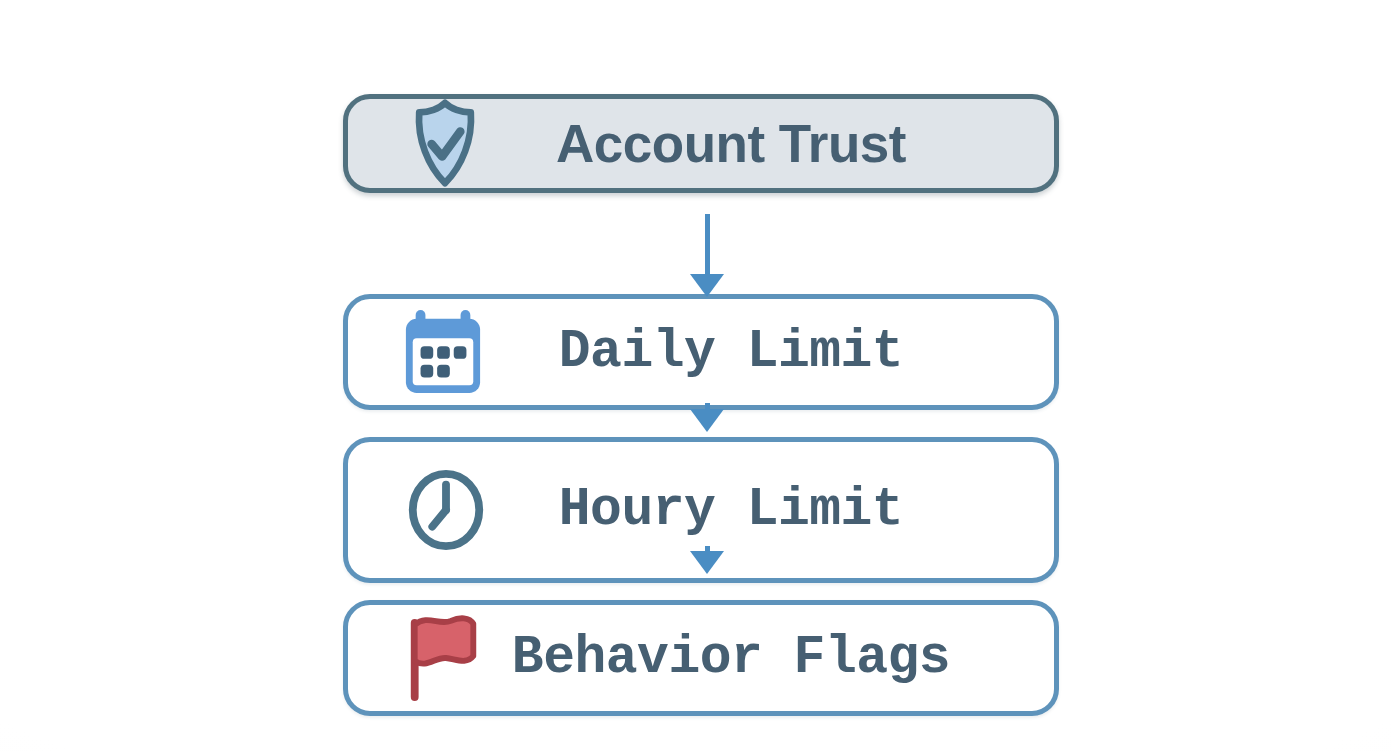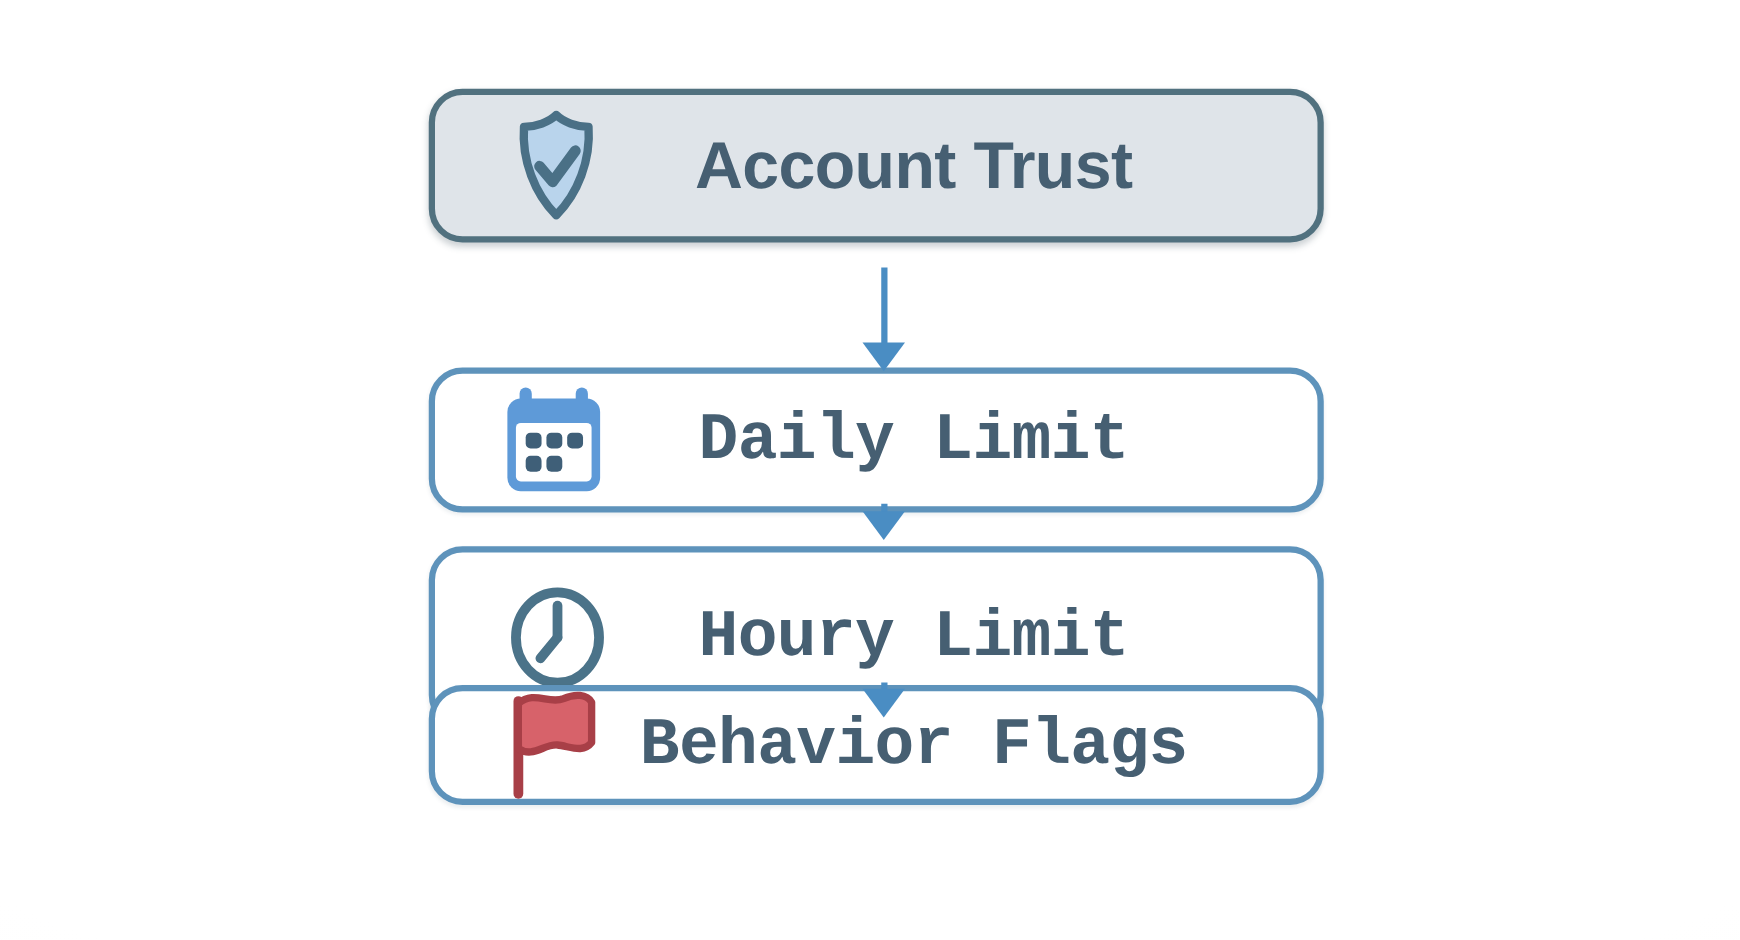--- a/index.html
+++ b/index.html
@@ -68,21 +68,21 @@
     border-top: 23px solid #4a8dc3;
     z-index: 5;
   }
   svg { display: block; }
 </style>
 </head>
 <body>
 
 <div class="canvas">
 
-  <div class="node node-emphasis" style="top:71px; height:123px;">
+  <div class="node node-emphasis" style="top:94px; height:99px;">
     <span class="node-icon">
       <svg width="86" height="98" viewBox="0 0 90 100" fill="none">
         <path d="M45 7 C51 13 62 17 72 17 C74 45 63 73 45 91 C27 73 16 45 18 17 C28 17 39 13 45 7 Z" fill="#b9d4ec" stroke="#4a7086" stroke-width="7" stroke-linejoin="round"></path>
         <path d="M31 50 L42 63 L61 37" stroke="#4a7086" stroke-width="9" stroke-linecap="round" stroke-linejoin="round" fill="none"></path>
       </svg>
     </span>
     <span class="node-label">Account Trust</span>
   </div>
 
   <div class="arrow-line" style="left:705px; top:214px; width:5px; height:64px;"></div>
@@ -115,21 +115,21 @@
         <path d="M45 48 L45 22" stroke="#4b7389" stroke-width="8" stroke-linecap="round"></path>
         <path d="M45 48 L31 65" stroke="#4b7389" stroke-width="8" stroke-linecap="round"></path>
       </svg>
     </span>
     <span class="node-label">Houry Limit</span>
   </div>
 
   <div class="arrow-line" style="left:705px; top:546px; width:5px; height:12px;"></div>
   <div class="arrow-head" style="left:690px; top:551px;"></div>
 
-  <div class="node node-default" style="top:548px; height:96px;">
+  <div class="node node-default" style="top:600px; height:116px;">
     <span class="node-icon">
       <svg width="84" height="98" viewBox="0 0 86 100" fill="none">
         <rect x="9" y="10" width="8" height="84" rx="4" fill="#a83f47"></rect>
         <path d="M13 16 C26 5 38 17 50 12 C59 8 69 8 73 15 L73 48 C66 57 55 51 45 50 C34 49 25 61 13 53 Z" fill="#d7626a" stroke="#a83f47" stroke-width="6" stroke-linejoin="round"></path>
       </svg>
     </span>
     <span class="node-label">Behavior Flags</span>
   </div>
 
 </div>

